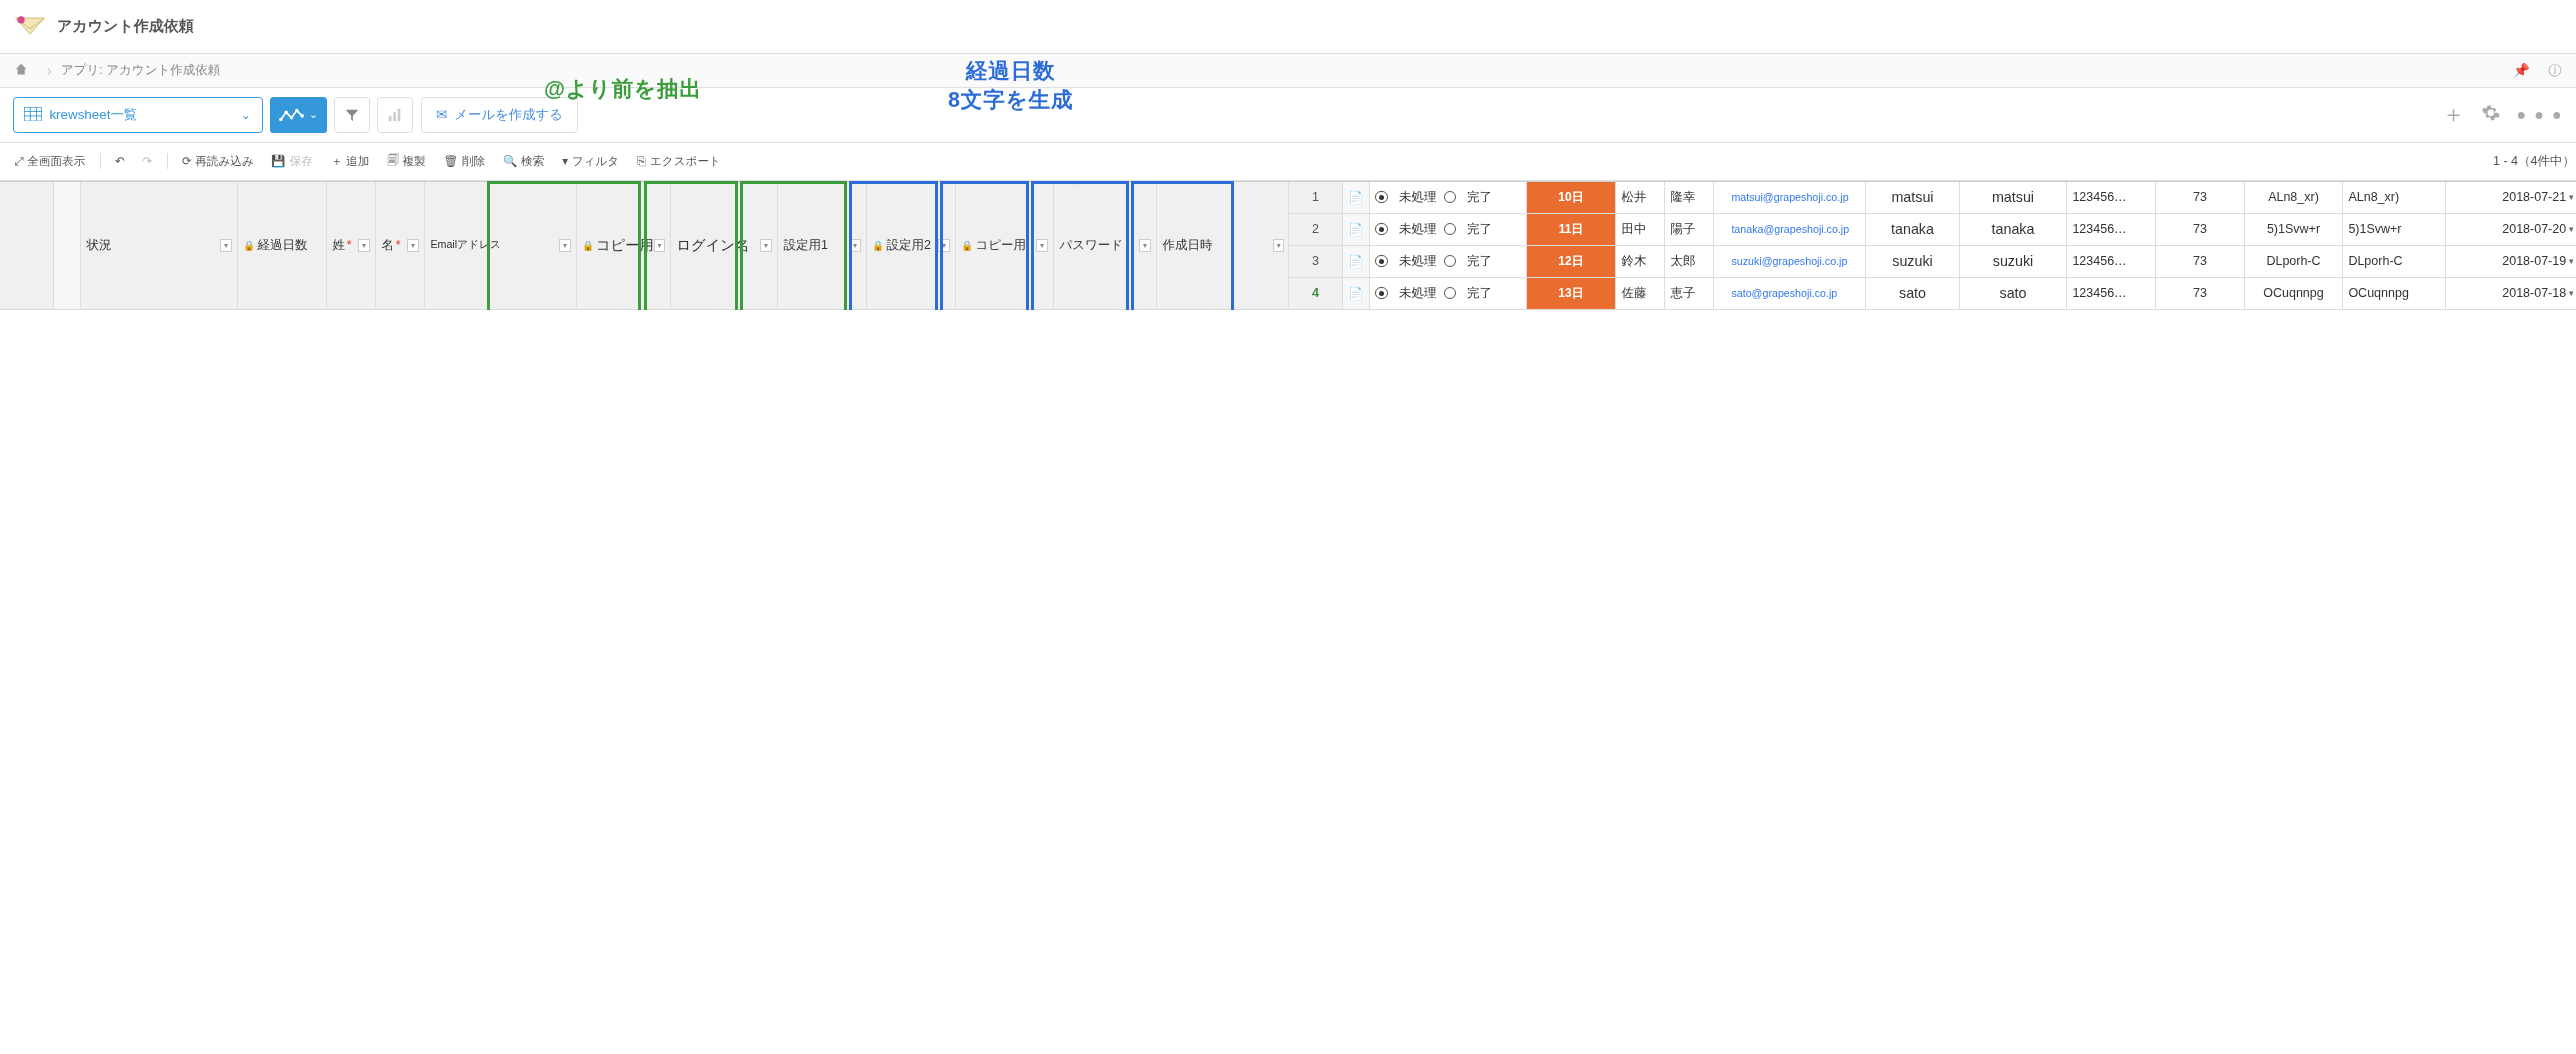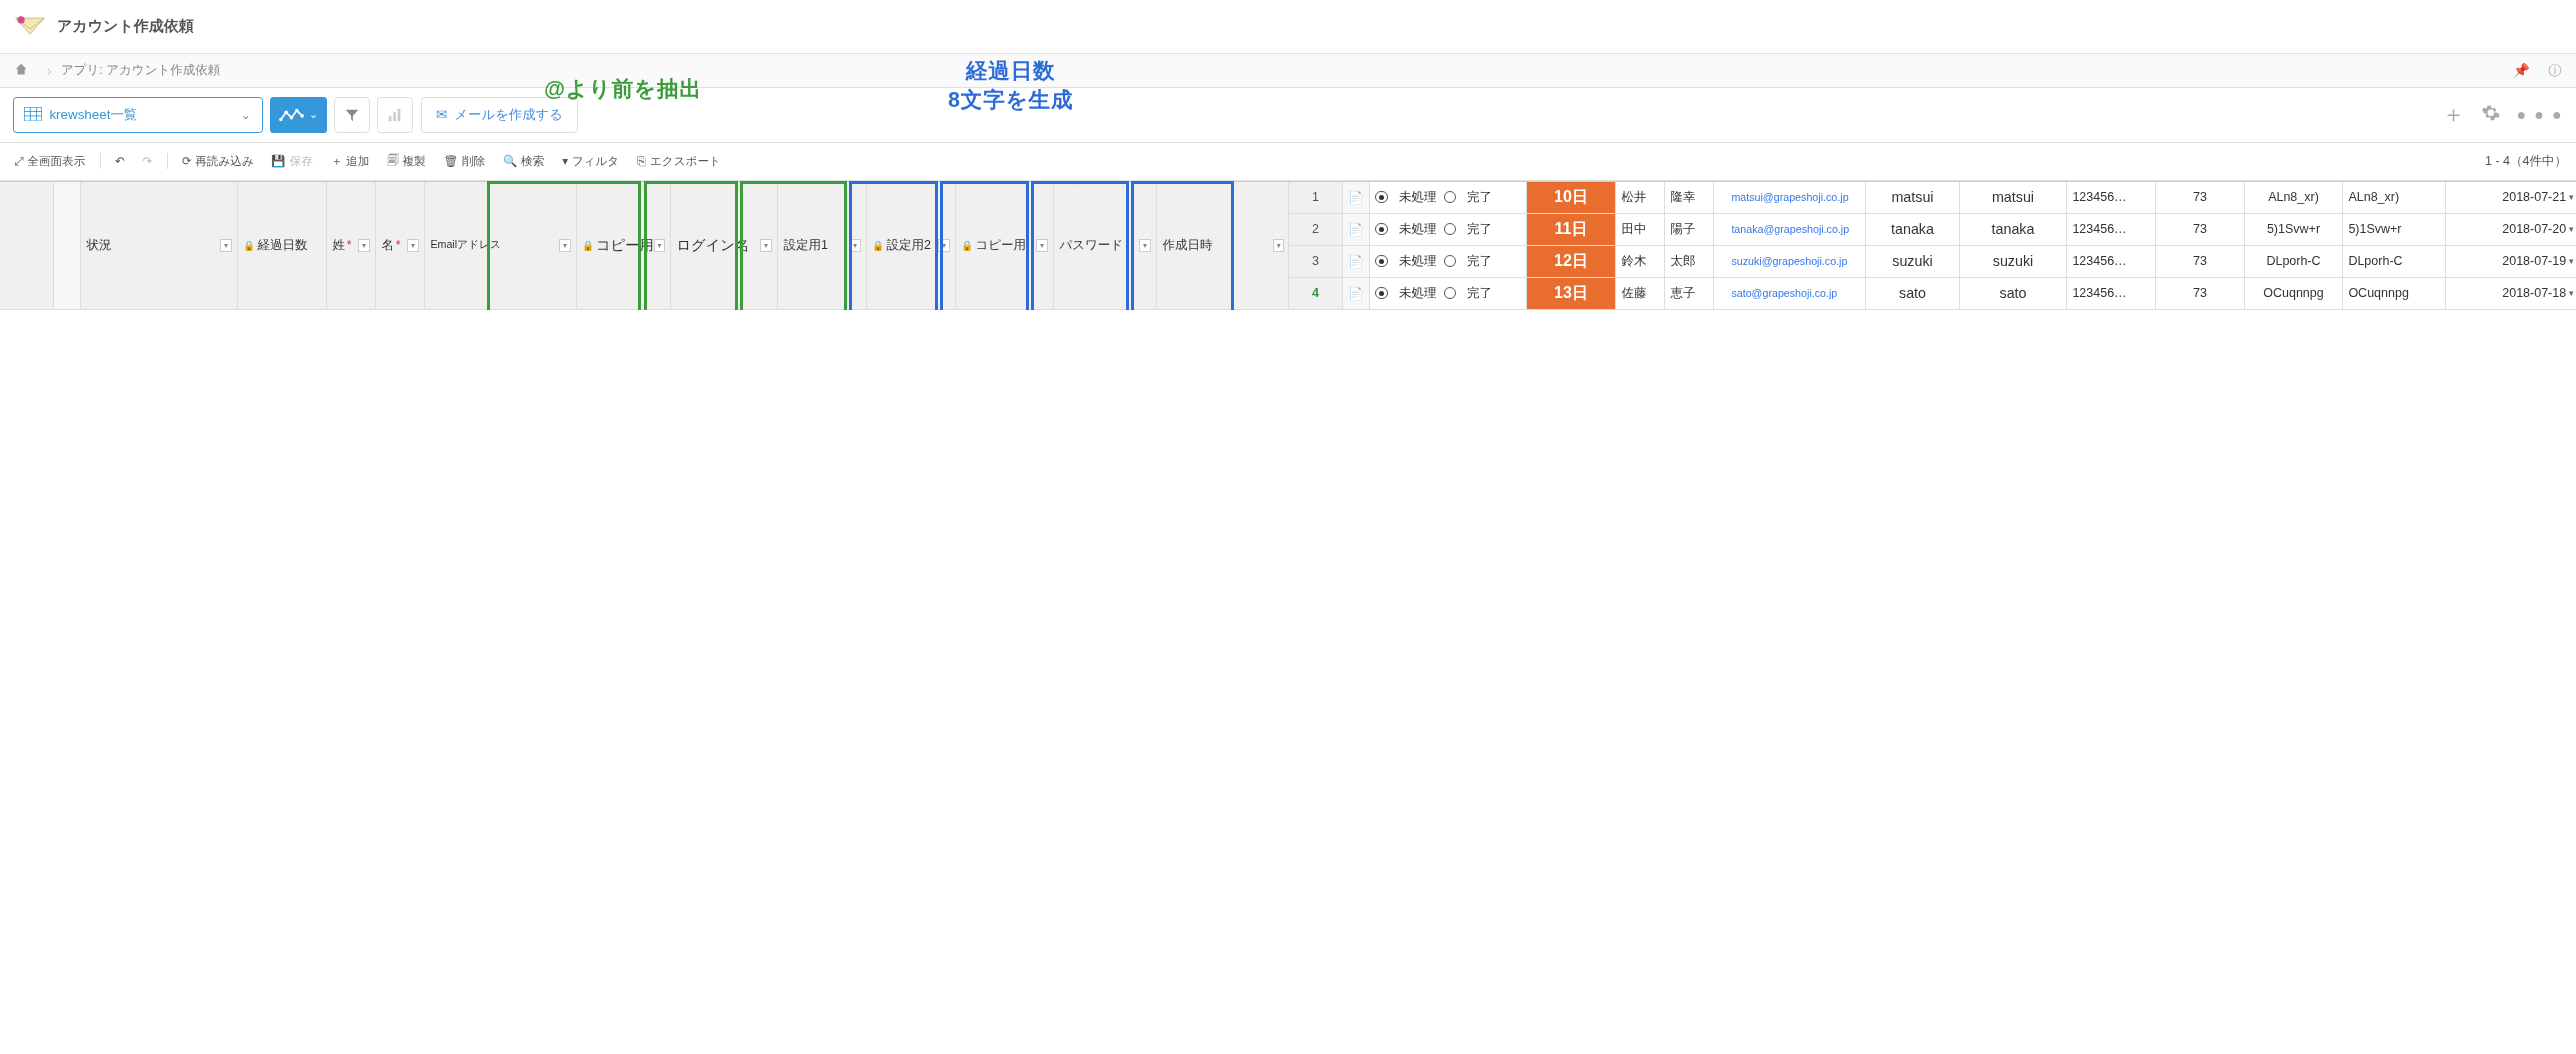--- a/index.html
+++ b/index.html
@@ -22,30 +22,30 @@
   .graph-btn { background: #3498db; height: 36px; border-radius: 3.6px; display: flex; align-items: center; padding: 0 9px; gap: 5.4px; cursor: pointer; color: #fff; }
   .tool-btn { width: 36px; height: 36px; border: 0.9px solid #ddd; border-radius: 3.6px; display: flex; align-items: center; justify-content: center; color: #888; cursor: pointer; background: #fff; }
   .mail-btn { height: 36px; border: 0.9px solid #ddd; border-radius: 3.6px; display: flex; align-items: center; padding: 0 14.3px; gap: 7.2px; color: #4a90e2; cursor: pointer; background: #fff; font-size: 13.4px; }
   .toolbar-right { position: absolute; right: 12.5px; display: flex; gap: 16px; align-items: center; }
   .toolbar-right .icon-btn { color: #aaa; cursor: pointer; font-size: 16px; }
   .action-bar { display: flex; align-items: center; padding: 5.4px 9px; gap: 7.2px; border-bottom: 0.9px solid #e0e0e0; font-size: 11.6px; position: relative; }
   .action-item { display: flex; align-items: center; gap: 3.6px; color: #555; cursor: pointer; padding: 3.6px 5.4px; }
   .action-item.disabled { color: #bbb; cursor: default; }
   .action-item .ico { font-size: 11.6px; }
   .action-sep { width: 0.9px; height: 16px; background: #ddd; margin: 0 1.8px; }
-  .pagination { position: absolute; right: 9px; color: #555; font-size: 12.5px; }
+  .pagination { position: absolute; right: 1px; color: #555; font-size: 12.5px; }
   .grid { display: flex; flex-direction: row; border-top: 0.9px solid #ccc; }
   .grid-row { display: flex; border-bottom: 0.9px solid #ddd; align-items: stretch; min-height: 32px; }
   .grid-header { background: #f0f0f0; font-weight: normal; }
   .cell { border-right: 0.9px solid #ddd; display: flex; align-items: center; padding: 0 5.4px; font-size: 12.5px; overflow: hidden; white-space: nowrap; }
   .cell.rownum { width: 54px; justify-content: center; background: #f0f0f0; color: #555; position: relative; }
   .cell.detail { width: 27px; justify-content: center; background: #f7f7f7; color: #888; cursor: pointer; }
   .cell.status { width: 157px; }
   .cell.days { width: 89px; }
-  .cell.days-val { background: #e96d2e; color: #fff; justify-content: center; font-size: 16px; font-weight: bold; }
+  .cell.days-val { background: #e96d2e; color: #fff; justify-content: center; font-size: 12px; font-weight: bold; }
   .cell.lastname { width: 49px; }
   .cell.firstname { width: 49px; }
   .cell.email { width: 152px; font-size: 10.7px; }
   .cell.email a { color: #37e; text-decoration: none; margin-left: 12px; }
   .cell.copy1 { width: 94px; justify-content: center; font-size: 14.3px; }
   .cell.login { width: 107px; justify-content: center; font-size: 14.3px; }
   .cell.set1 { width: 89px; text-align: right; }
   .cell.set2 { width: 89px; justify-content: center; }
   .cell.copy2 { width: 98px; justify-content: center; }
   .cell.pwd { width: 103px; }

